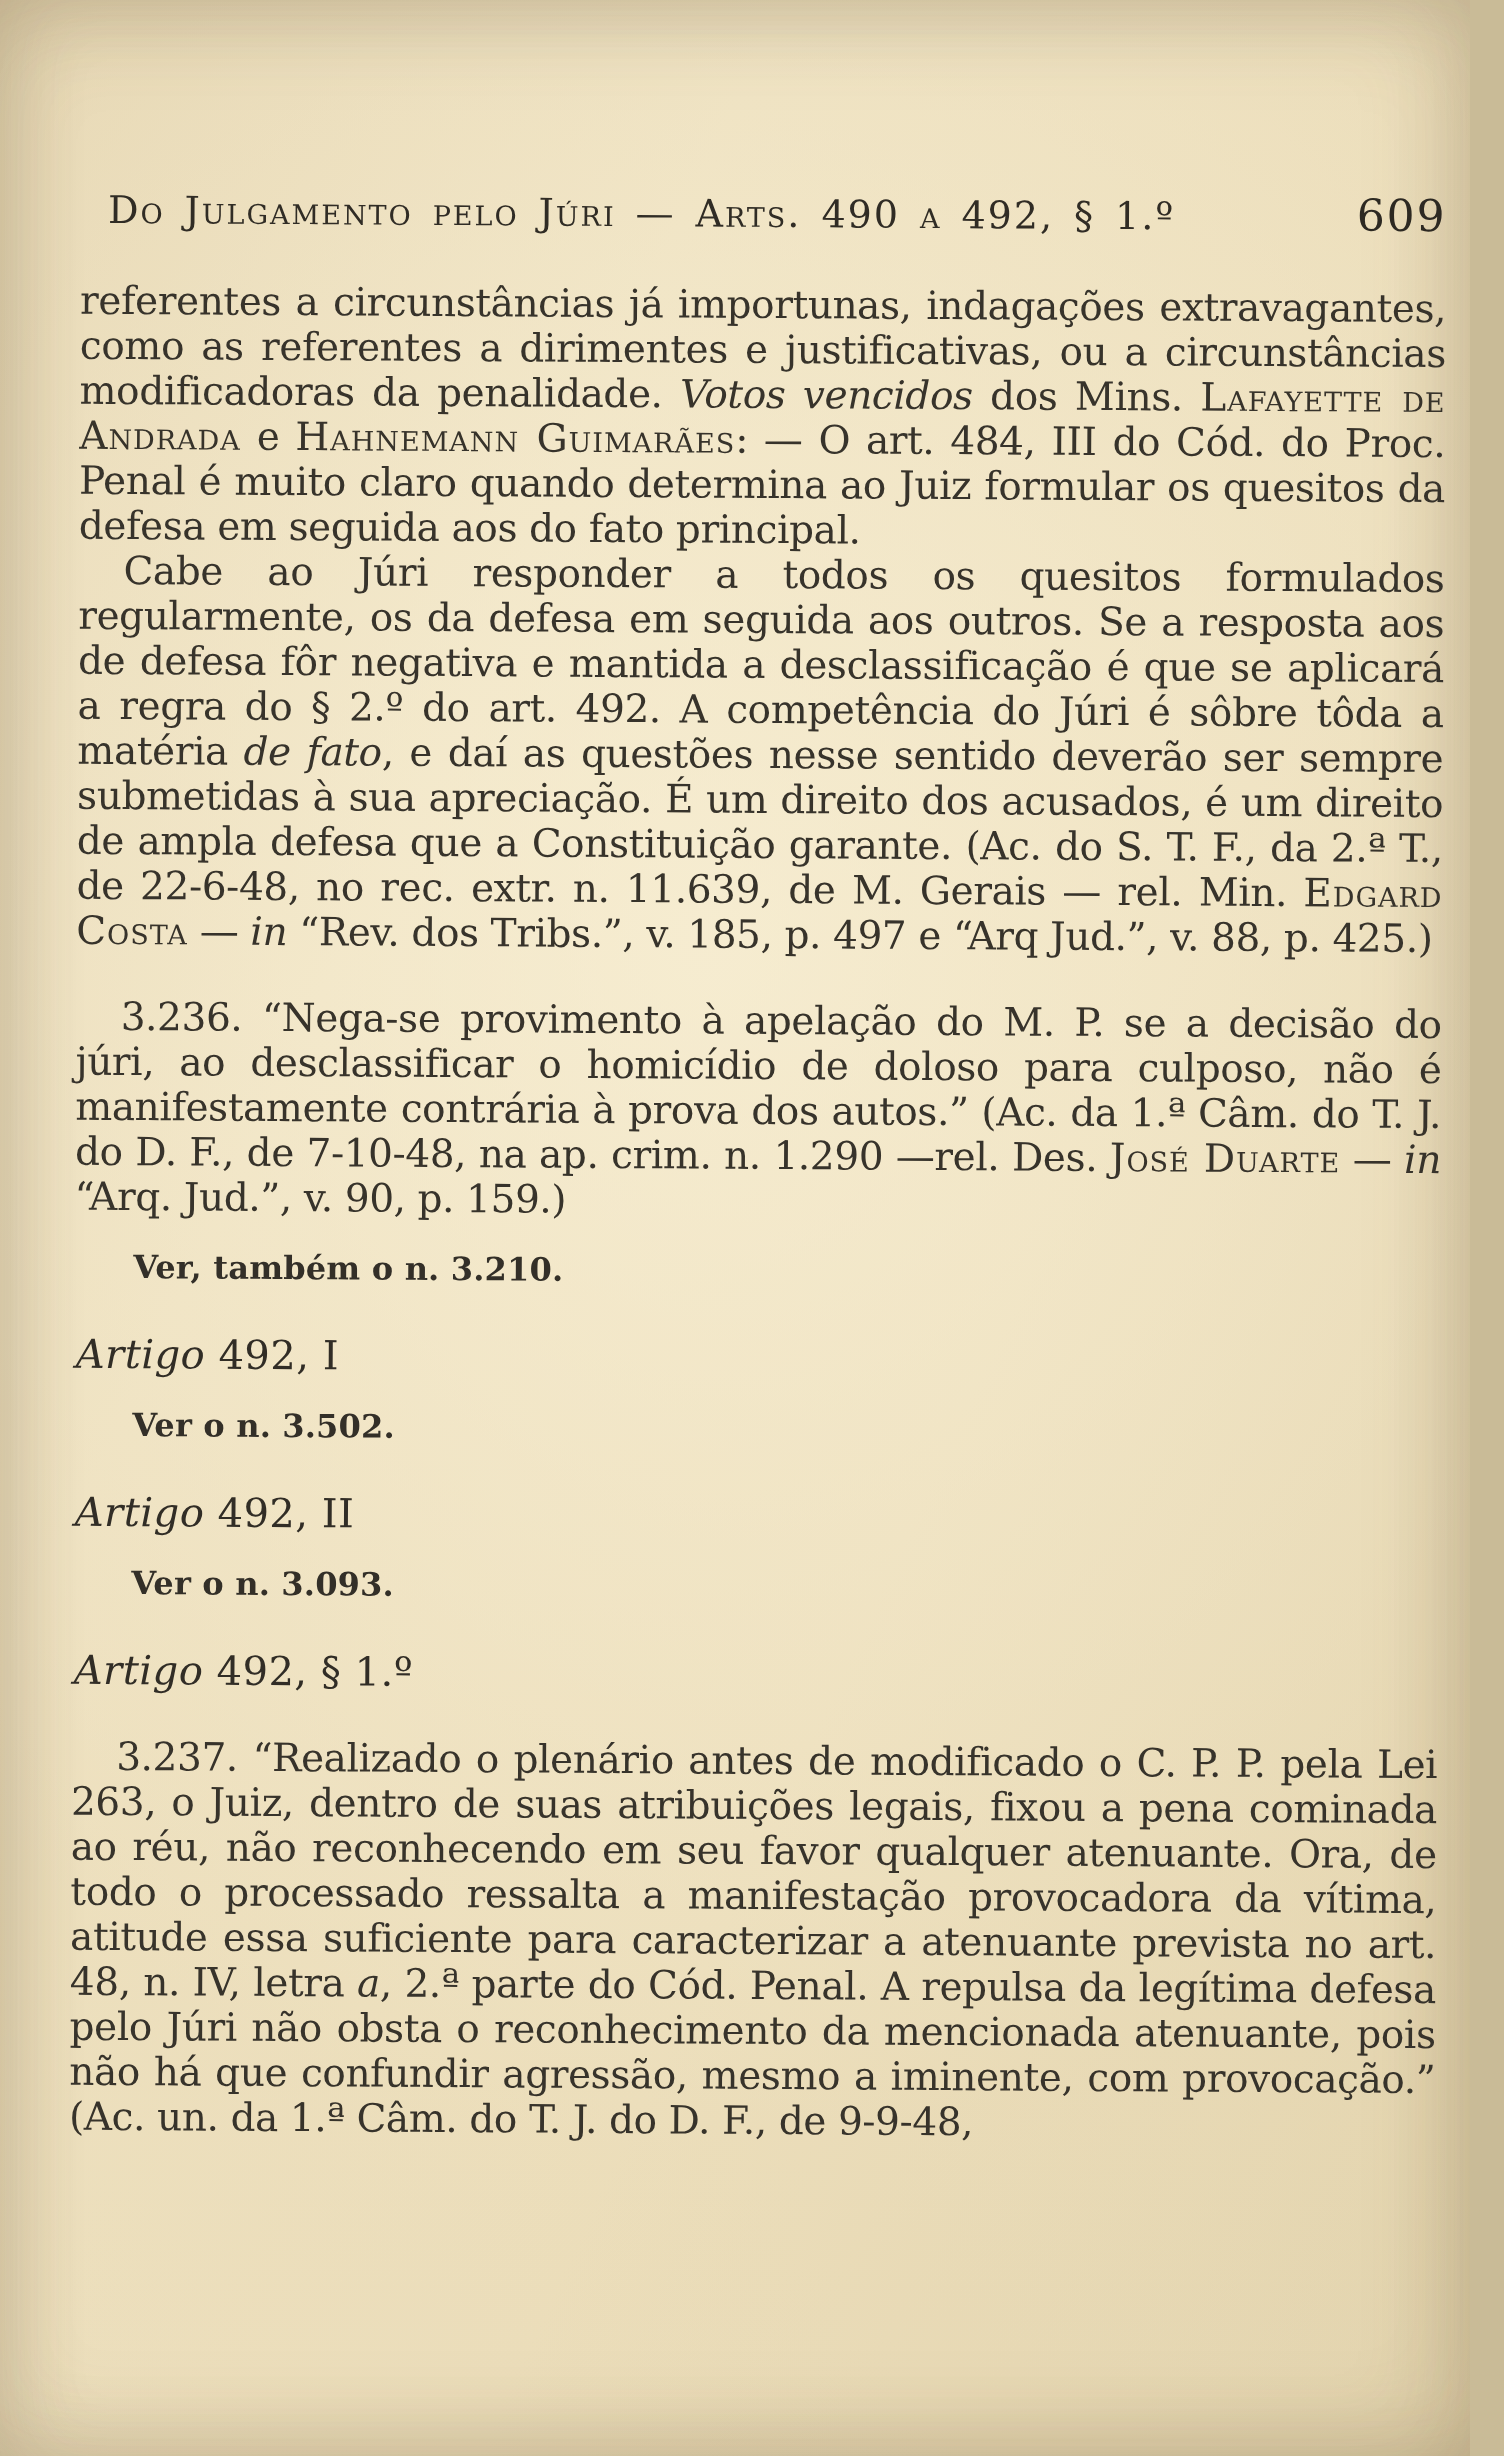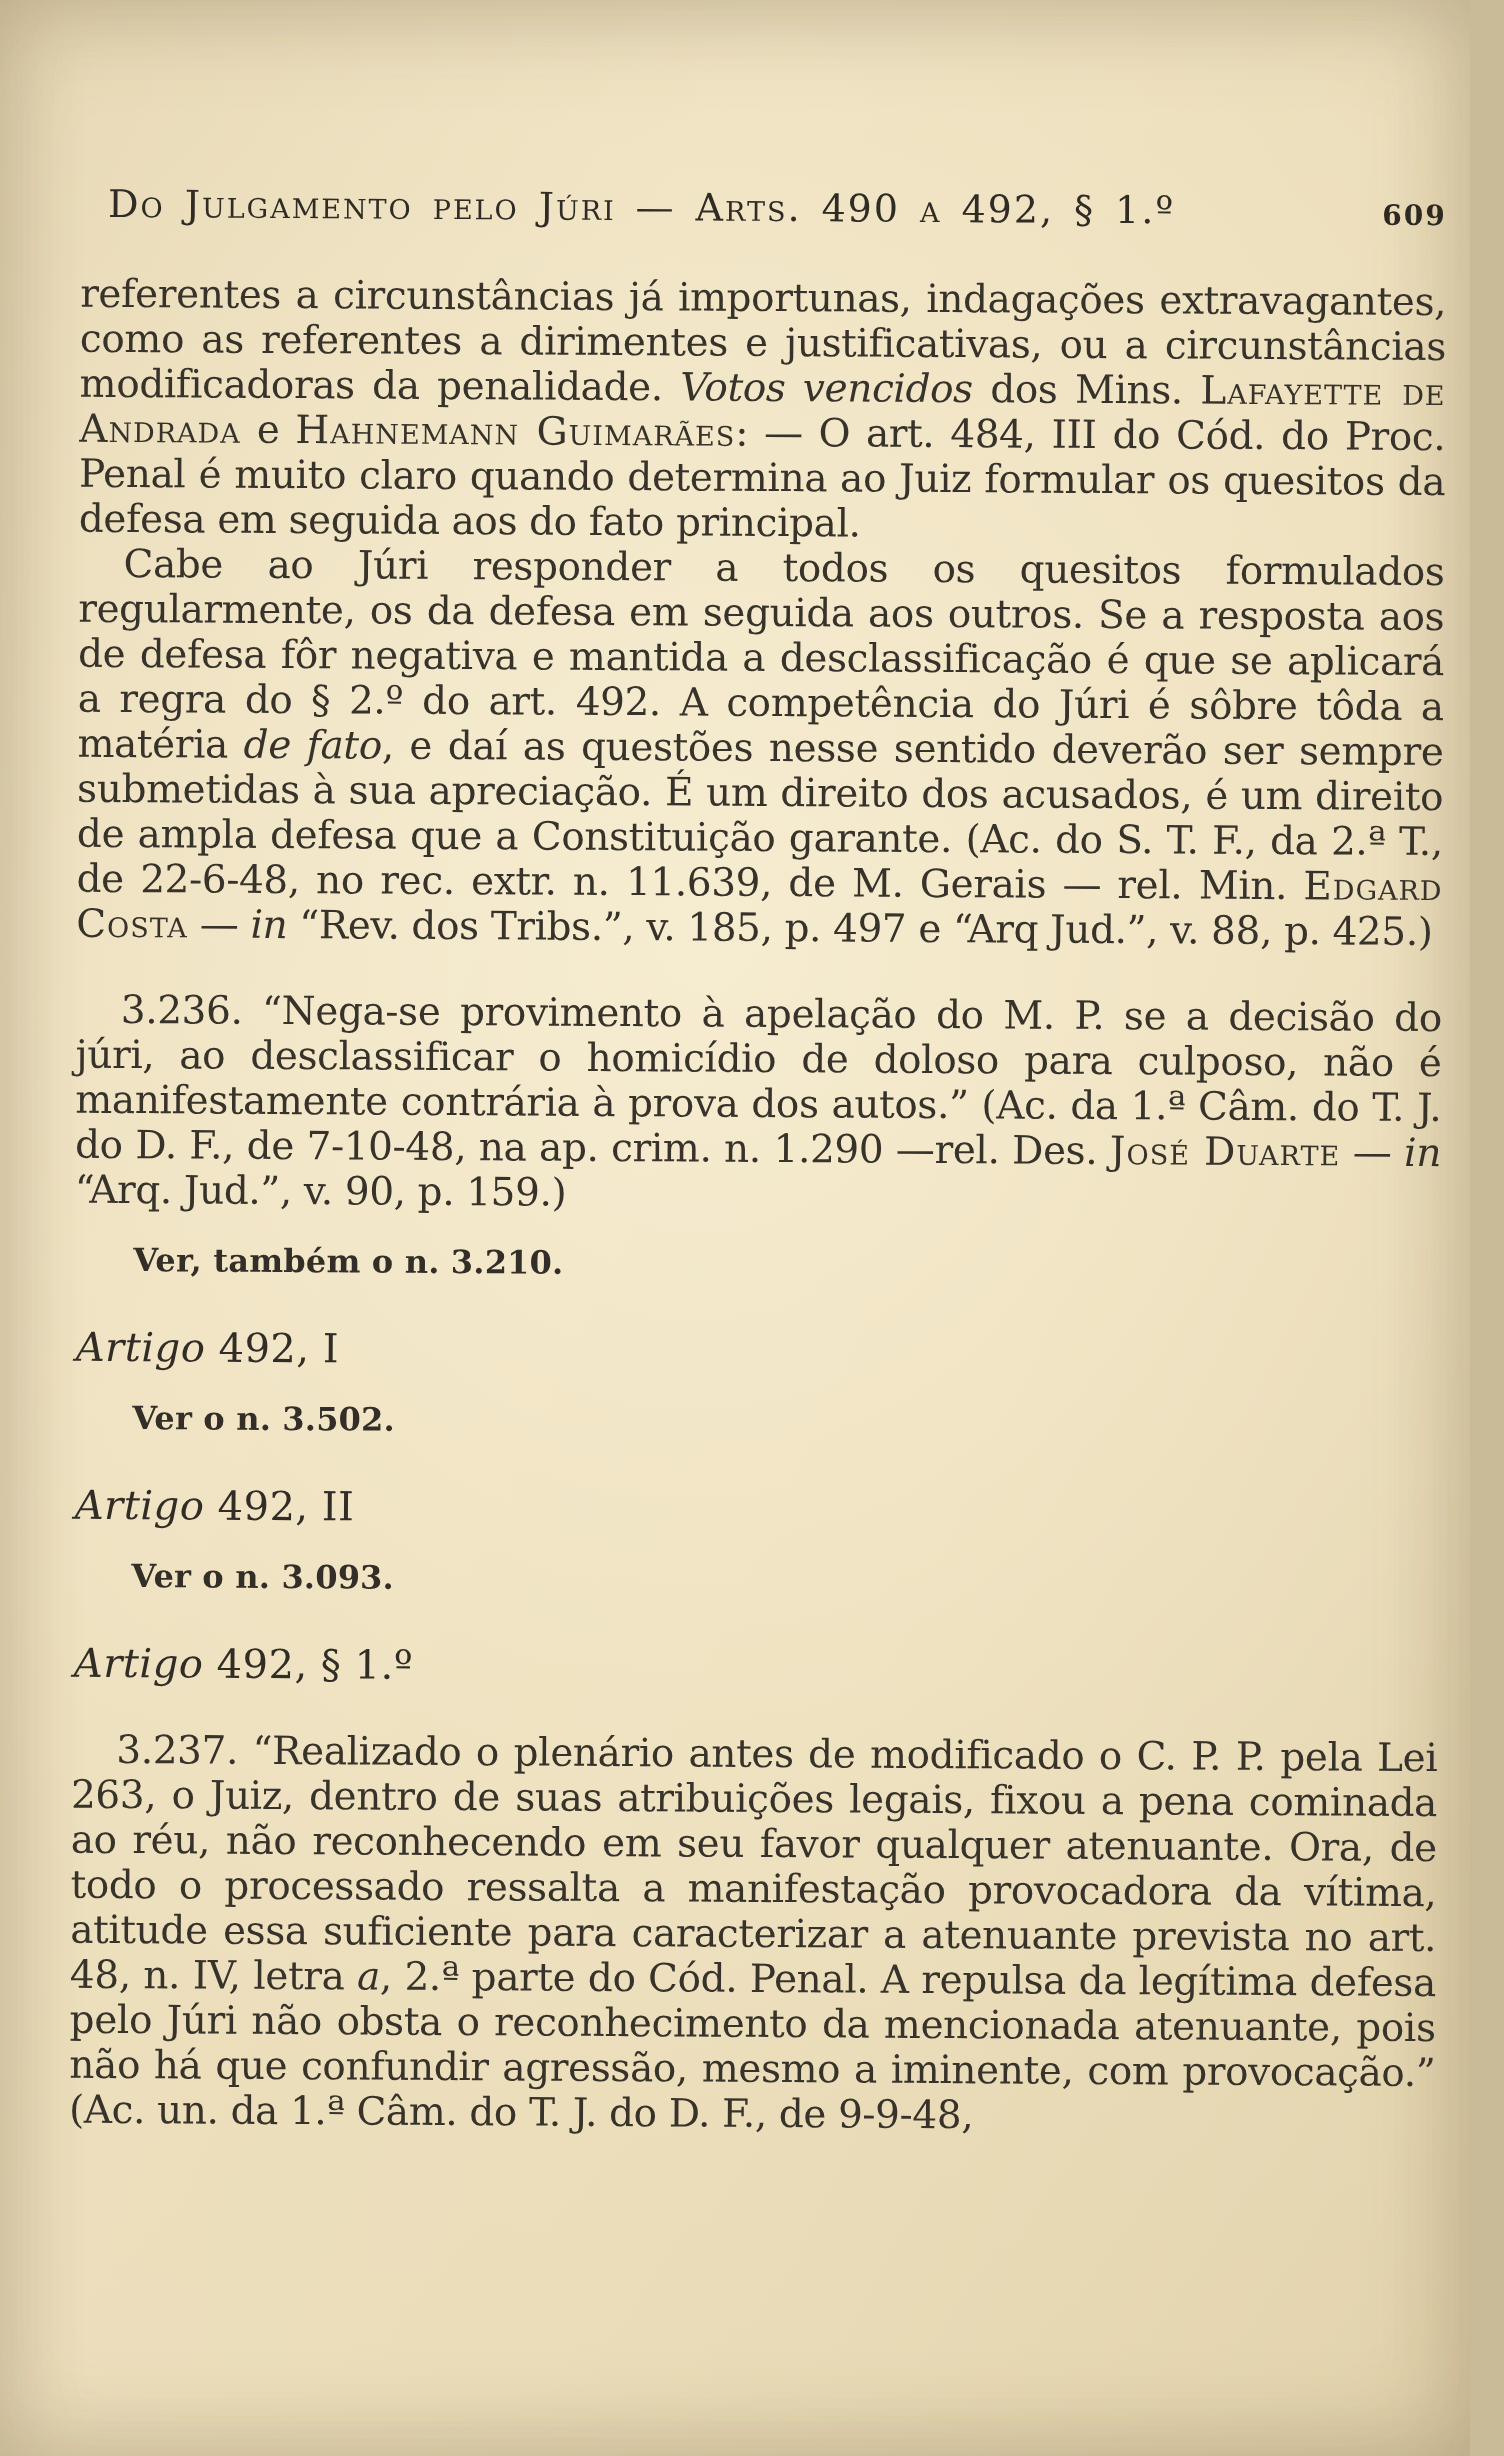--- a/index.html
+++ b/index.html
@@ -39,22 +39,22 @@
     padding-left: 27.4px;
   }
   .head-title {
     font-variant: small-caps;
     font-size: 38px;
     letter-spacing: 2px;
     word-spacing: 5.9px;
     color: #302c25;
   }
   .page-num {
-    font-size: 28px;
-    font-weight: bold;
+    font-size: 44px;
+    font-weight: normal;
     letter-spacing: 2px;
     color: #2d2922;
     margin-left: 48px;
   }
   .text-block {
     margin-top: 45px;
   }
   .para {
     margin: 0;
     font-size: 39px;

